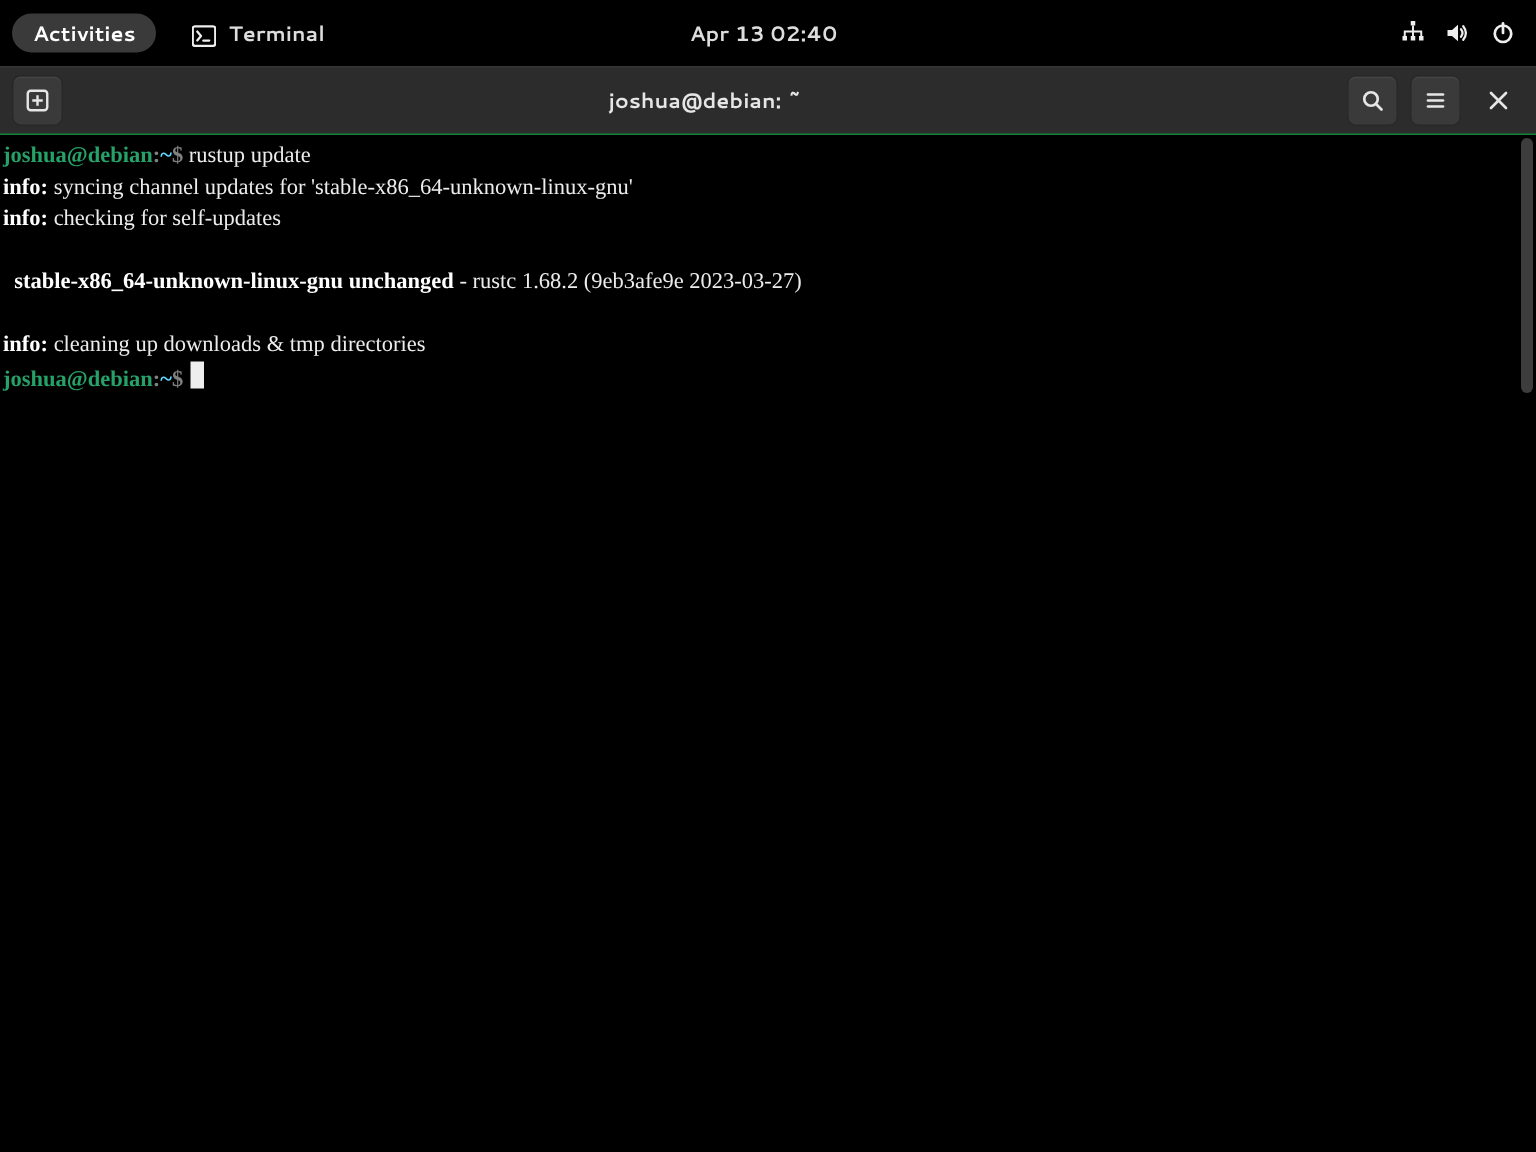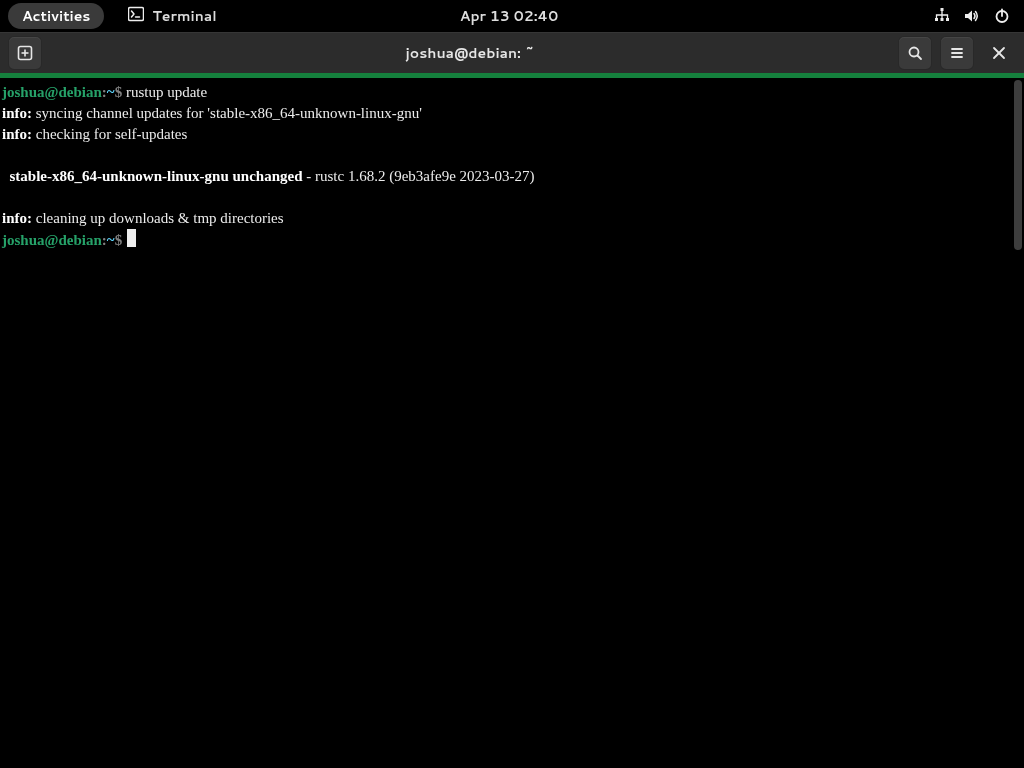--- a/index.html
+++ b/index.html
@@ -6,21 +6,21 @@
     body {
       width: 1024px;
       height: 768px;
       background: #000;
       font-family: "Cantarell", "Ubuntu", sans-serif;
       overflow: hidden;
       color: #eee;
     }
     
     .top-bar {
-      height: 32px;
+      height: 44px;
       background: #000;
       display: flex;
       align-items: center;
       padding: 0 8px;
       font-size: 14px;
       font-weight: 600;
       color: #ddd;
       border-radius: 14px;
     }
     .top-bar .left, .top-bar .center, .top-bar .right {
@@ -32,41 +32,41 @@
     .top-bar .center { flex: 0; white-space: nowrap; }
     .top-bar .right { flex: 1; justify-content: flex-end; gap: 14px; padding-right: 6px;}
     .activities-pill {
       background: #3a3a3a;
       border-radius: 14px;
       padding: 3px 14px;
       color: #fff;
       font-weight: 700;
       font-size: 14px;
     }
-    .app-indicator { display: flex; align-items: flex-start; gap: 8px; margin-left: 10px;}
+    .app-indicator { display: flex; align-items: flex-end; gap: 8px; margin-left: 10px;}
     .app-indicator .icon-box {
       width: 16px; height: 16px;
       display:flex;align-items:center;justify-content:center;
     }
     .tray-icon { width:16px; height:16px; display:flex; align-items:center; justify-content:center;}
     .tray-icon svg, .app-indicator svg { display:block; }
 
     
     .window {
       height: calc(768px - 32px);
       display:flex;
       flex-direction:column;
     }
     .header-bar {
       height: 46px;
       background: #2c2c2c;
       display:flex;
       align-items:center;
       padding: 0 8px;
-      border-bottom: 5px solid #15803d;
+      border-bottom: 1px solid #15803d;
       box-shadow: inset 0 1px 0 rgba(255,255,255,0.05);
     }
     .header-bar .hb-left, .header-bar .hb-right {
       display:flex; align-items:center; gap:8px;
     }
     .header-bar .hb-title {
       flex:1; text-align:center;
       color:#e6e6e6;
       font-size:14px;
       font-weight:700;

